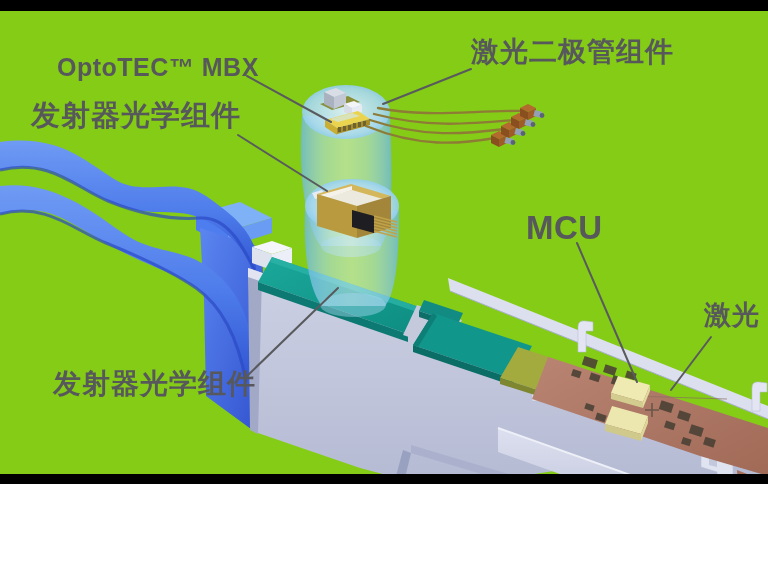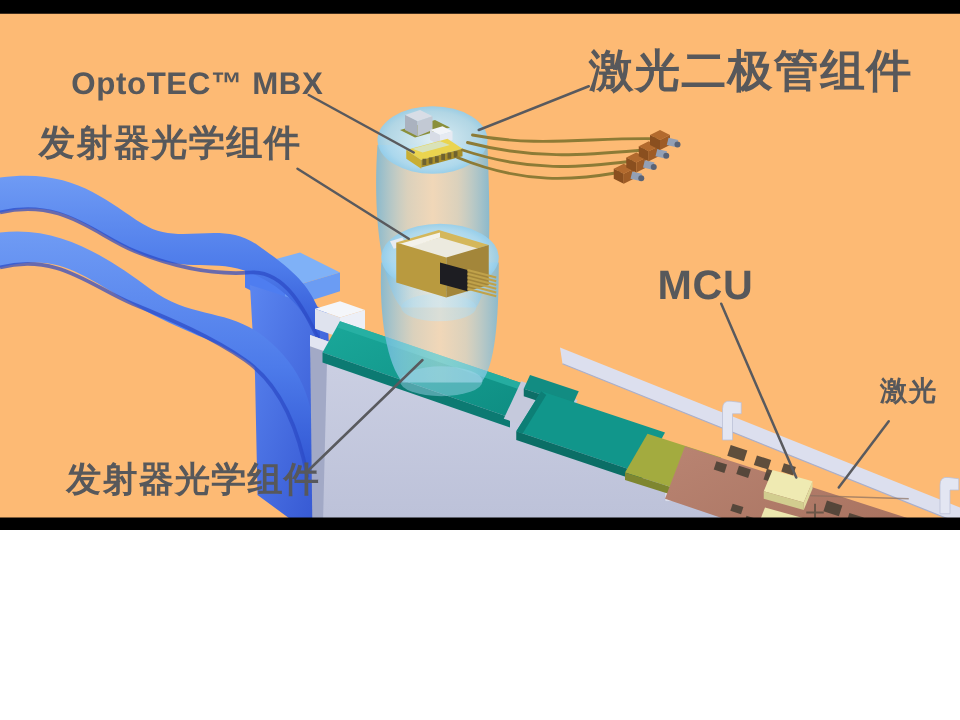--- a/index.html
+++ b/index.html
@@ -1,27 +1,27 @@
 <!DOCTYPE html>
 <html><head>
 <meta charset="utf-8">
 <style>
   html,body{margin:0;padding:0;background:#fff;}
-  #stage{position:relative;width:768px;height:424px;overflow:hidden;background:#fdba74;
+  #stage{position:relative;width:768px;height:484px;overflow:hidden;background:#84cc16;
          font-family:"Liberation Sans","DejaVu Sans",sans-serif;}
   .bar{position:absolute;left:0;width:768px;background:#000;}
   #bar-top{top:0;height:11px;}
   #bar-bottom{bottom:0;height:10px;}
   svg{position:absolute;left:0;top:0;}
   .label{position:absolute;color:#57585b;font-weight:700;white-space:nowrap;line-height:1.1;}
   #lbl-optotec{left:57px;top:54px;font-size:25px;letter-spacing:.5px;}
   #lbl-tx-top{left:31px;top:100px;font-size:29px;letter-spacing:1px;}
-  #lbl-laser-diode{left:471px;top:37px;font-size:36px;letter-spacing:1px;}
+  #lbl-laser-diode{left:471px;top:37px;font-size:28px;letter-spacing:1px;}
   #lbl-mcu{left:526px;top:210px;font-size:33px;letter-spacing:.5px;}
-  #lbl-laser{left:704px;top:301px;font-size:22px;letter-spacing:1px;}
+  #lbl-laser{left:704px;top:301px;font-size:27px;letter-spacing:1px;}
   #lbl-tx-bottom{left:53px;top:369px;font-size:28px;letter-spacing:1px;}
 </style>
 </head>
 <body>
 
 <div id="stage">
 
   <svg width="768" height="576" viewBox="0 0 768 576">
     <defs>
       <linearGradient id="ribbonGrad" x1="0" y1="0" x2="0" y2="1">

